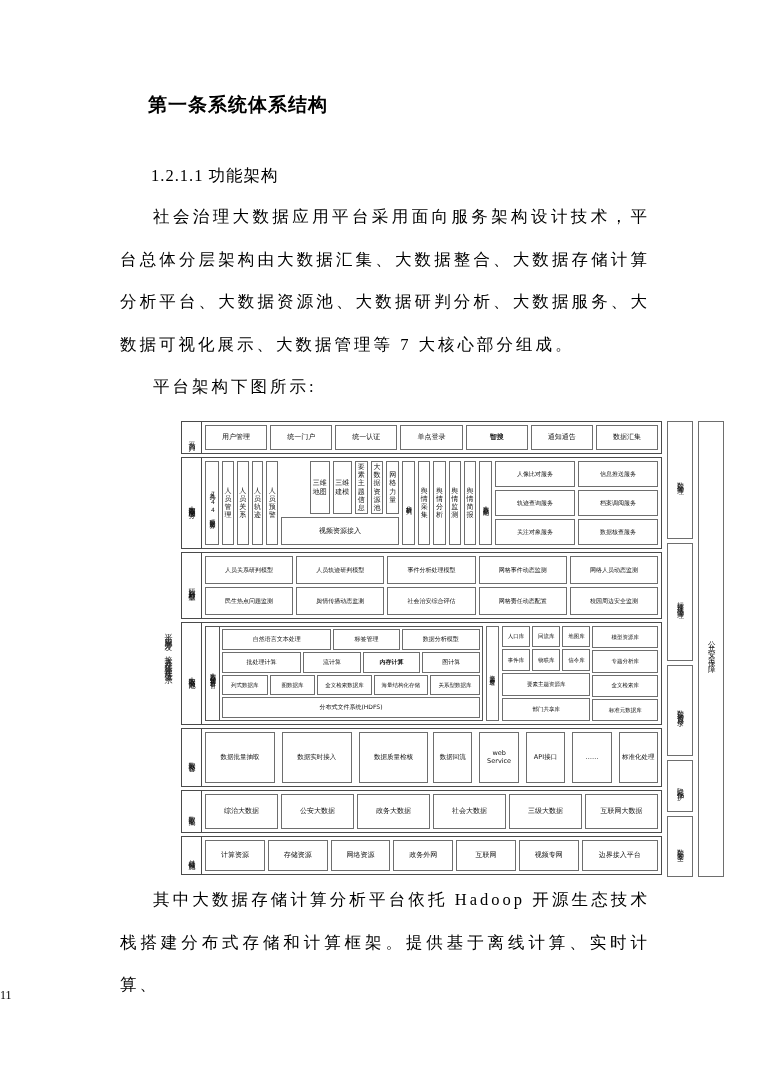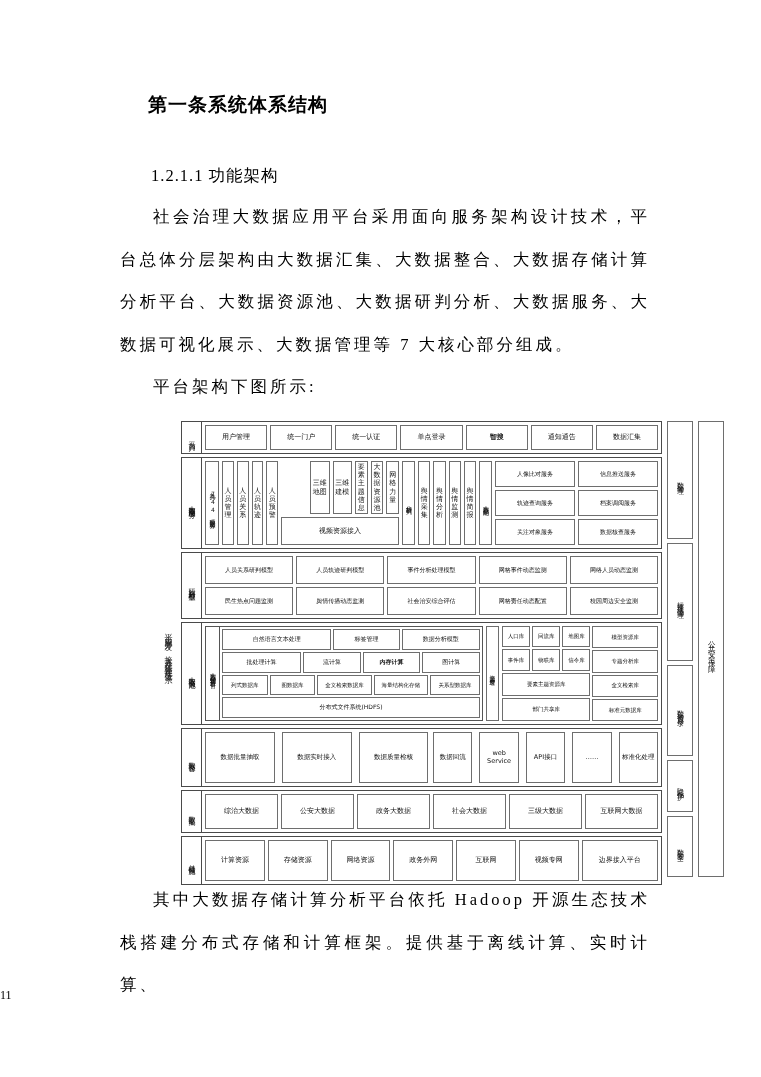--- a/index.html
+++ b/index.html
@@ -260,21 +260,21 @@
       <div class="rbody">
         <div class="box">综治大数据</div>
         <div class="box">公安大数据</div>
         <div class="box">政务大数据</div>
         <div class="box">社会大数据</div>
         <div class="box">三级大数据</div>
         <div class="box">互联网大数据</div>
       </div>
     </div>
 
-    <div class="drow" style="height:49px">
+    <div class="drow" style="height:39px">
       <div class="rlabel vtext">基础设施</div>
       <div class="rbody">
         <div class="box">计算资源</div>
         <div class="box">存储资源</div>
         <div class="box">网络资源</div>
         <div class="box">政务外网</div>
         <div class="box">互联网</div>
         <div class="box">视频专网</div>
         <div class="box" style="flex:1.3">边界接入平台</div>
       </div>

